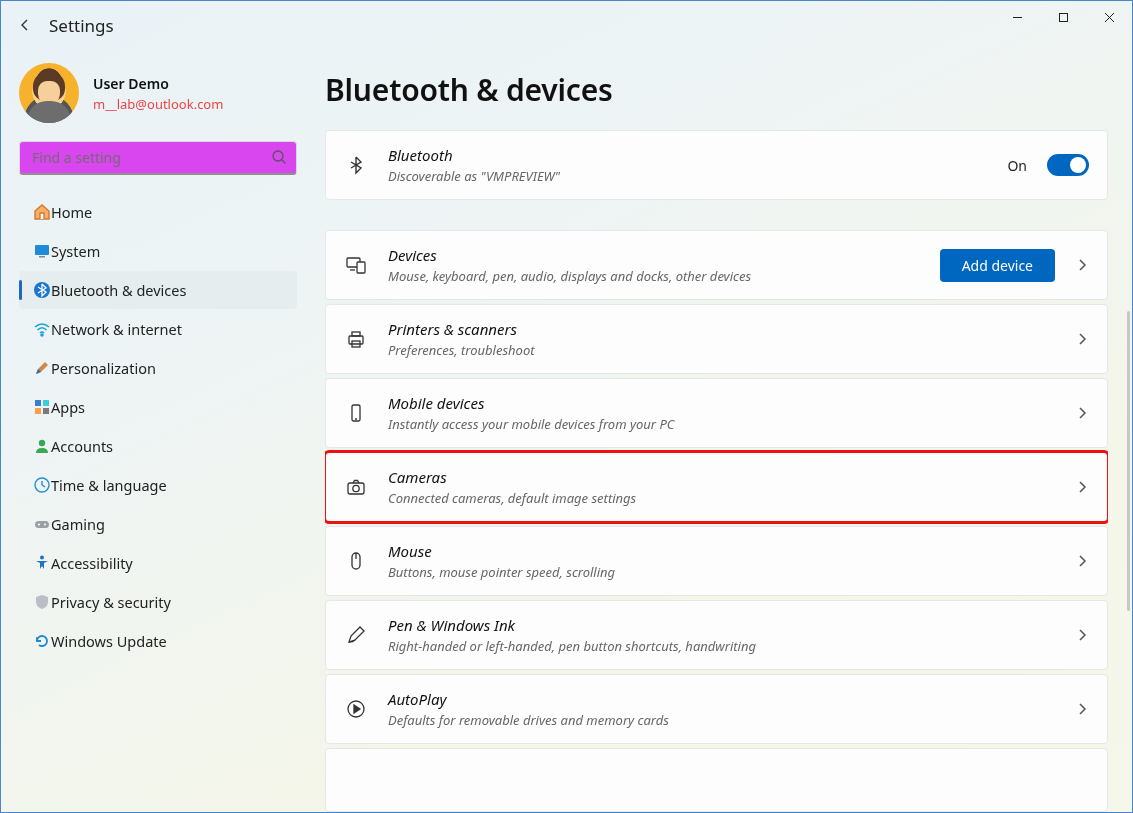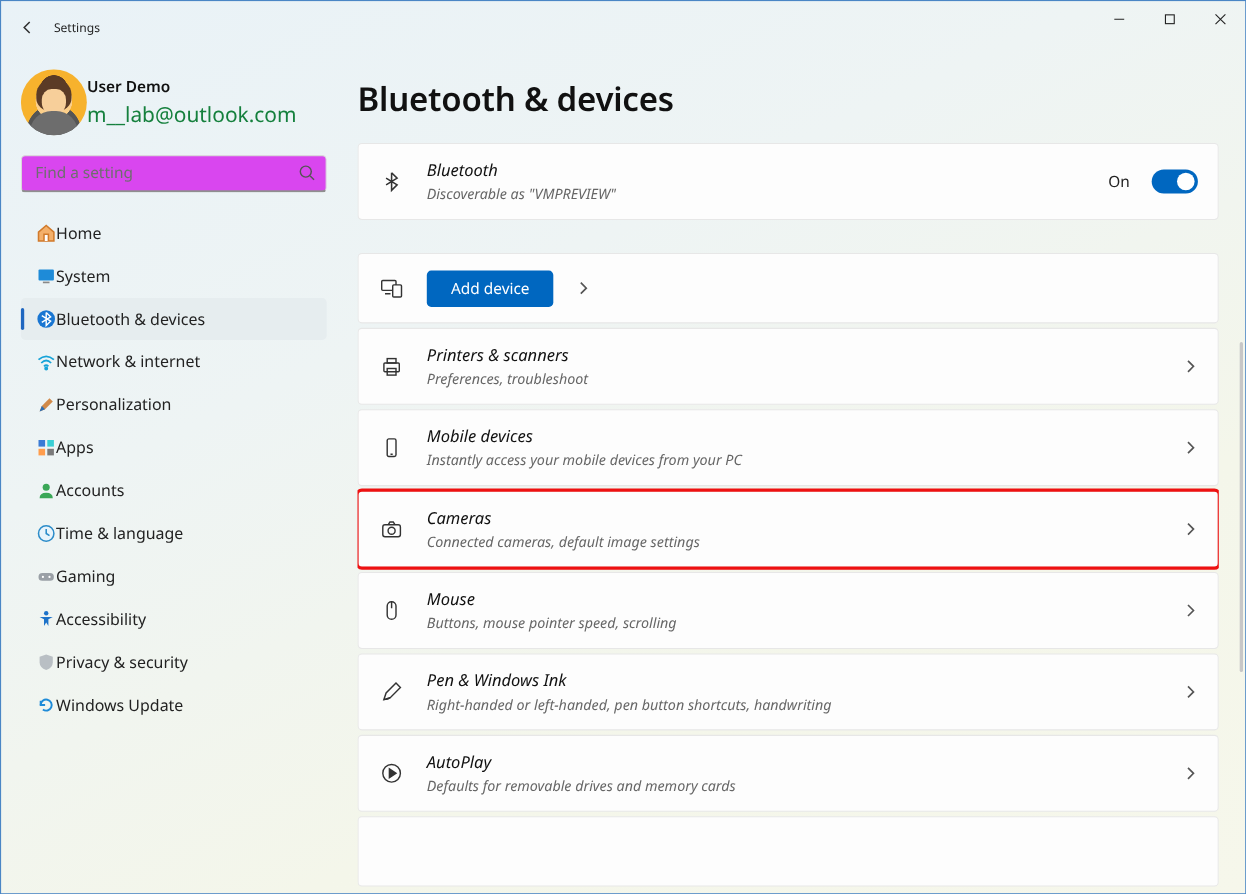--- a/index.html
+++ b/index.html
@@ -9,32 +9,32 @@
     border: 1px solid #4a86c5;
     position: relative;
   }
 
   
   .titlebar { display: flex; align-items: center; height: 48px; padding: 0 4px; }
   .titlebar .back {
     width: 40px; height: 36px; display:flex; align-items:center; justify-content:center;
     color:#333; border:none; background:none;
   }
-  .titlebar .title { font-size: 11px; color:#222; margin-left:4px; }
+  .titlebar .title { font-size: 17px; color:#222; margin-left:4px; }
   .win-controls { position:absolute; top:0; right:0; display:flex; }
   .win-btn { width:46px; height:32px; display:flex; align-items:center; justify-content:center; color:#222; background:none; border:none; }
   .win-btn svg { stroke:#222; }
 
   
   .app { display:flex; height: calc(100% - 48px); }
   .sidebar { width: 310px; padding: 10px 14px 0 18px; flex:none; }
   .main { flex:1; padding: 20px 24px 0 14px; overflow:hidden; position:relative; }
 
   
-  .profile { display:flex; align-items:center; margin: 4px 0 18px 0; }
+  .profile { display:flex; align-items:center; gap:14px; margin: 4px 0 18px 0; }
   .avatar {
     width:60px; height:60px; border-radius:50%;
     background: radial-gradient(circle at 50% 48%, #fccf8a 0 38%, transparent 39%),
                 radial-gradient(circle at 50% 30%, #5a3a25 0 24%, transparent 25%),
                 radial-gradient(circle at 50% 95%, #555 0 38%, transparent 39%),
                 linear-gradient(#f7b22d,#f7b22d);
     position:relative; overflow:hidden;
   }
   .avatar::after{
     content:""; position:absolute; bottom:-6px; left:8px; right:8px; height:28px;
@@ -42,21 +42,21 @@
   }
   .avatar::before{
     content:""; position:absolute; top:8px; left:14px; right:14px; height:30px;
     background:#5b3b26; border-radius:50% 50% 40% 40%;
   }
   .avatar .face{
     position:absolute; top:18px; left:19px; width:22px; height:24px;
     background:#f7cf9a; border-radius:40% 40% 50% 50%;
   }
   .profile-text .name { font-weight:600; font-size:14px; color:#111; }
-  .profile-text .email { font-size:19px; color:#15803d; margin-top:2px; }
+  .profile-text .email { font-size:13px; color:#ef4444; margin-top:2px; }
 
   
   .search { position:relative; margin-bottom:18px; }
   .search input {
     width:100%; height:34px; padding:0 34px 0 12px;
     border:1px solid #d9d9d9; border-bottom:2px solid #8f8f8f;
     border-radius:4px; background:#d946ef; font-size:14px; color:#333;
   }
   .search input::placeholder { color:#6e6e6e; }
   .search .icon { position:absolute; right:10px; top:8px; color:#555; }
@@ -312,20 +312,24 @@
       <div class="spacer-big"></div>
 
       <div class="card group">
         <span class="lead-icon">
             <svg width="22" height="22" viewBox="0 0 22 22" fill="none" stroke="#333" stroke-width="1.3">
               <rect x="2" y="4" width="13" height="9" rx="1"></rect>
               <rect x="12" y="8" width="8" height="11" rx="1" fill="#fdfdfd"></rect>
               <path d="M5 16 H10"></path>
             </svg>
           </span>
+        <div class="texts">
+          <div class="title-row">Devices</div>
+          <div class="sub">Mouse, keyboard, pen, audio, displays and docks, other devices</div>
+        </div>
         <button class="action-btn">Add device</button>
         <span class="chev">
             <svg width="14" height="14" viewBox="0 0 14 14" fill="none" stroke="#555" stroke-width="1.5">
               <path d="M5 2 L10 7 L5 12"></path>
             </svg>
           </span>
       </div>
 
       <div class="card group">
         <span class="lead-icon">

